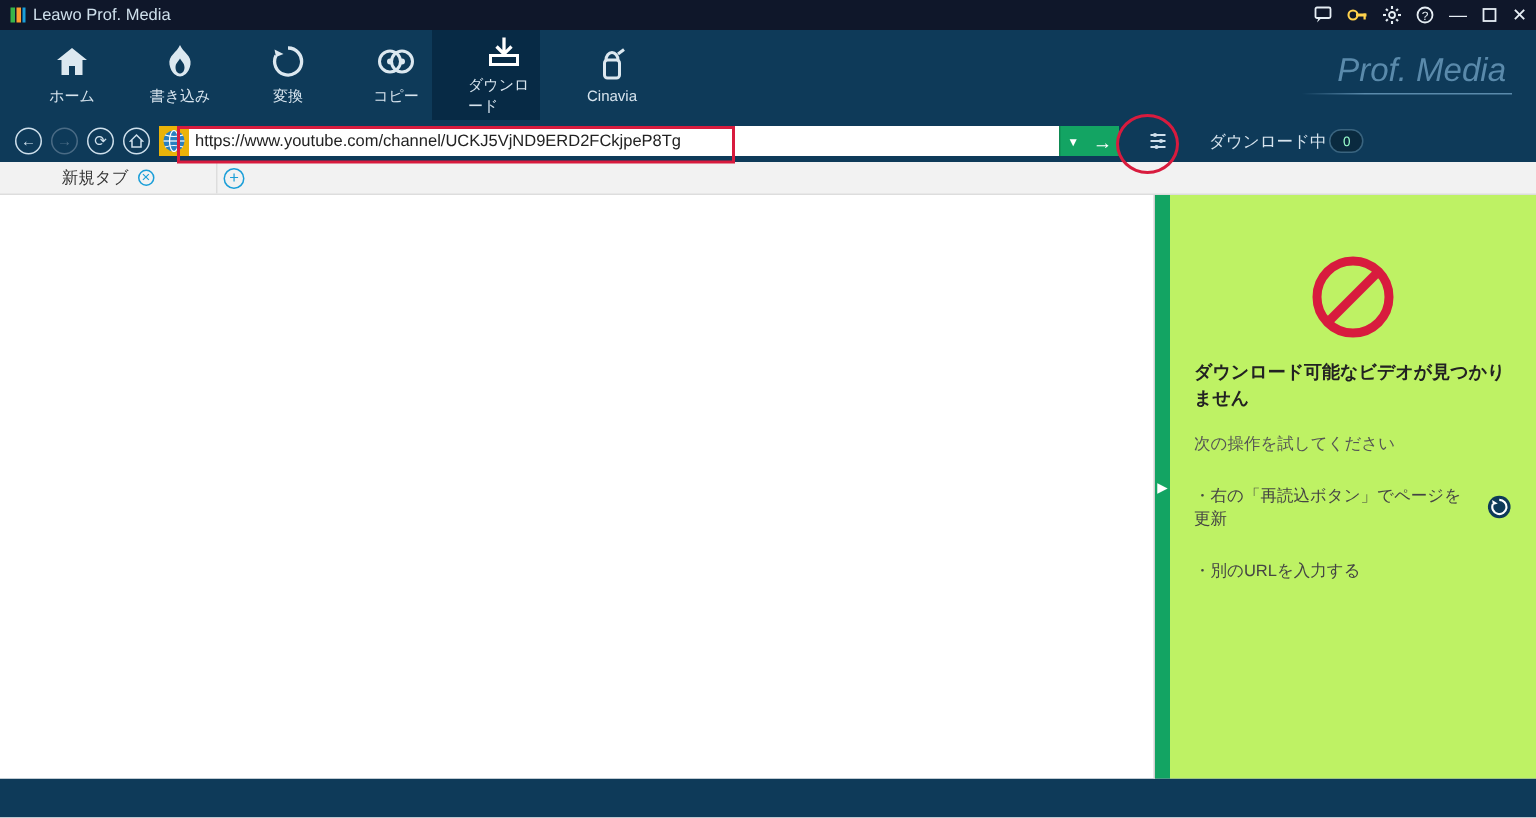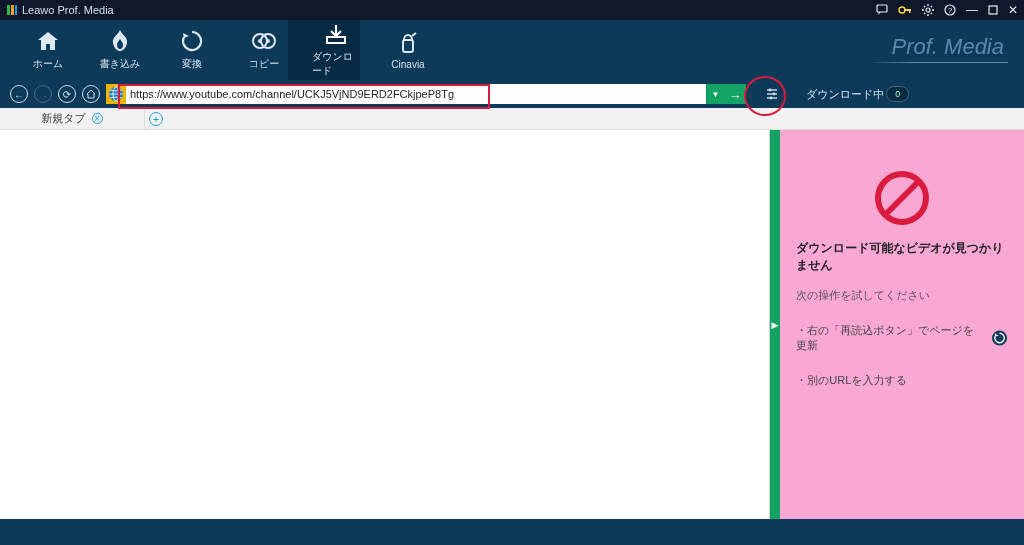--- a/index.html
+++ b/index.html
@@ -43,21 +43,21 @@
 
 .tabsrow { height: 22px; background: #f2f2f2; display:flex; align-items:center; font-size: 11px; color:#333; border-bottom: 1px solid #ddd; text-align: center; }
 .tabsrow .tabarea { width: 145px; height:100%; display:flex; align-items:center; justify-content:center; border-right:1px solid #ddd; }
 .tabsrow .tabarea .close { color:#1a9ed8; margin-left:6px; font-size:10px; border:1px solid #1a9ed8; border-radius:50%; width:11px; height:11px; display:inline-flex; align-items:center; justify-content:center; }
 .tabsrow .add { width:14px; height:14px; margin-left:4px; color:#1a9ed8; border:1px solid #1a9ed8; border-radius:50%; display:flex; align-items:center; justify-content:center; font-size:11px; cursor:pointer; }
 
 
 .content { display:flex; height: calc(545px - 20px - 60px - 28px - 22px - 26px); }
 .browserpane { flex: 1; background: #fff; border-right: 1px solid #d0d0d0; }
 .collapse-handle { width: 10px; background: #13a463; display:flex; align-items:center; justify-content:center; color:#fff; font-size:9px; cursor:pointer; }
-.sidepanel { width: 244px; background: #f9a8d4; padding: 20px 16px 10px 16px; font-size: 11px; color:#444; }
+.sidepanel { width: 244px; background: #bef264; padding: 20px 16px 10px 16px; font-size: 11px; color:#444; }
 .sidepanel .noicon { width: 56px; height: 56px; margin: 20px auto 14px auto; display:block; }
 .sidepanel h3 { font-size: 12px; font-weight: bold; color:#222; margin-bottom: 14px; line-height: 1.4; }
 .sidepanel .hint { color:#555; margin-bottom: 0; }
 .sidepanel .row { display:flex; align-items:center; gap:6px; margin: 20px 0; }
 .sidepanel .row .refresh { width:18px; height:18px; }
 
 
 .footer { height: 26px; background: #0e3a59; }
 
 svg { display:block; }

